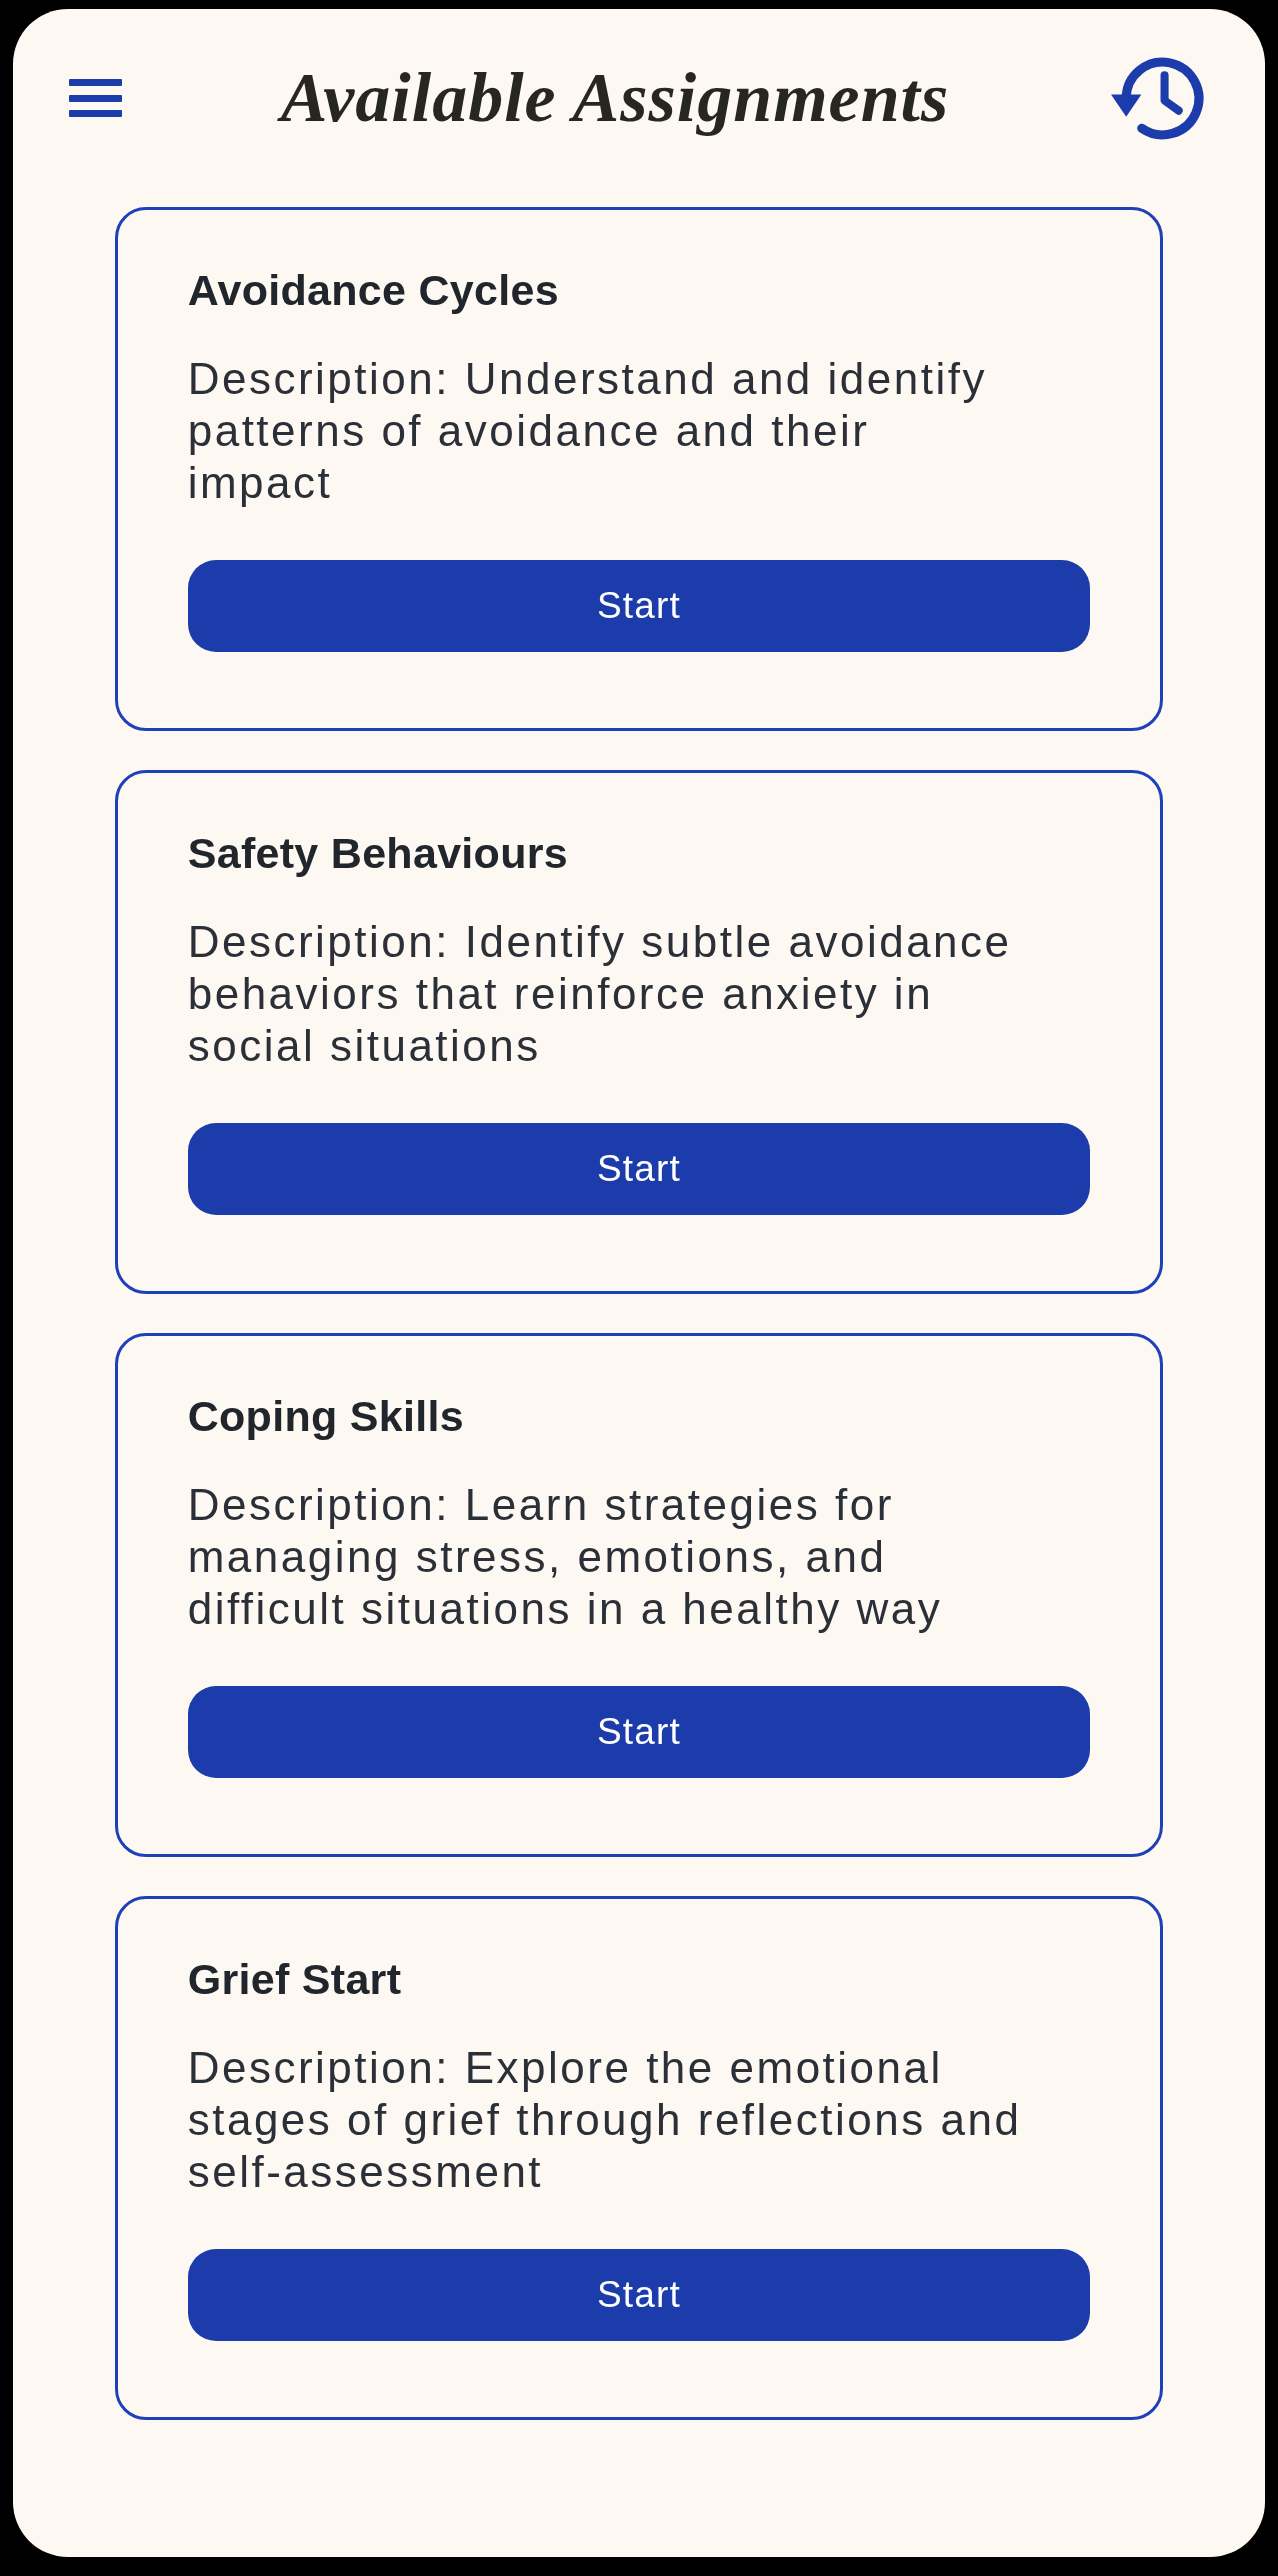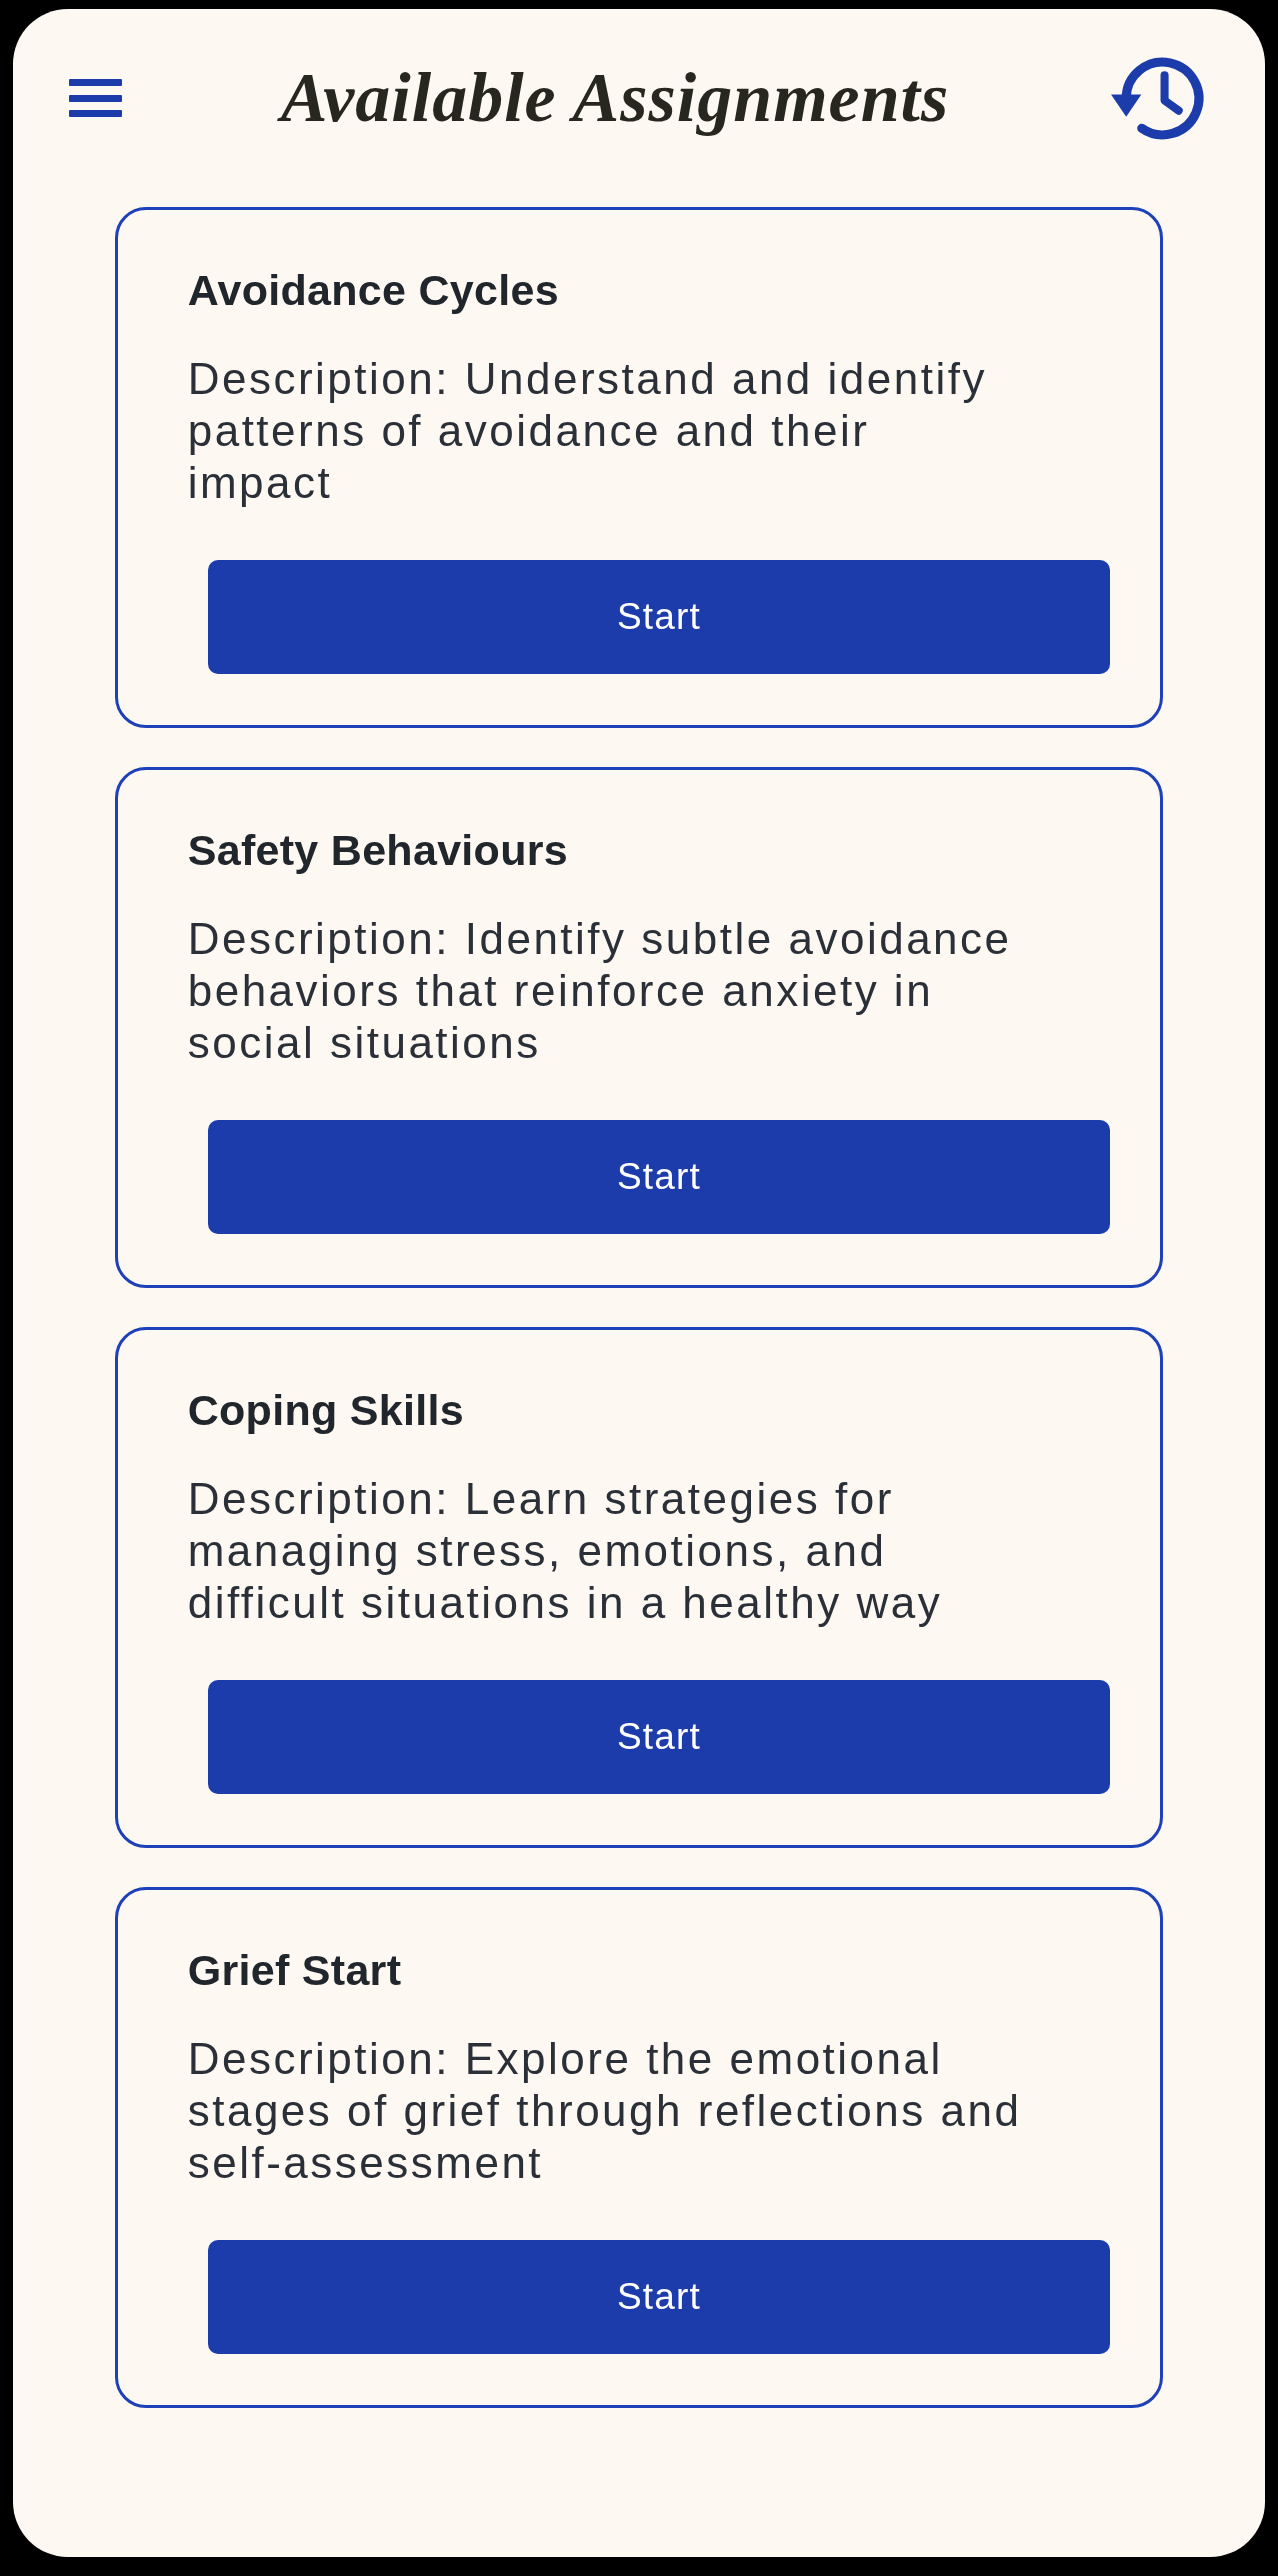--- a/index.html
+++ b/index.html
@@ -53,21 +53,21 @@
   .cards {
     margin-top: 60px;
     padding: 0 102px;
     display: flex;
     flex-direction: column;
     gap: 39px;
   }
   .card {
     border: 3.9px solid var(--card-border, #1E40B8);
     border-radius: 31px;
-    padding: 55px 70px 51px;
+    padding: 55px 70px 76px;
     background: transparent;
   }
   .card-title {
     font-size: 43px;
     font-weight: 600;
     letter-spacing: 0.3px;
     color: var(--card-title, #21252C);
     line-height: 51px;
   }
   .card-desc {
@@ -78,32 +78,31 @@
     font-weight: 400;
     color: var(--desc, #2B3038);
   }
   .card-0 .card-desc { max-width: 837px; }
   .card-1 .card-desc { max-width: 837px; }
   .card-2 .card-desc { max-width: 857px; }
   .card-3 .card-desc { max-width: 847px; }
   .start-btn {
     margin-top: 51px;
     width: 100%;
-    height: 114px;
+    height: 92px;
     border: none;
-    border-radius: 10px;
+    border-radius: 28px;
     background: var(--accent, #1C3CAC);
     color: var(--btn-text, #FFFFFF);
     font-family: "Liberation Sans", sans-serif;
     font-size: 37px;
     font-weight: 500;
     letter-spacing: 1.2px;
     display: flex; align-items: center; justify-content: center;
     cursor: pointer;
-    margin-left: 20px;
   }
 </style>
 </head>
 <body>
 
 <div class="screen">
 
   <div class="header">
     <button class="menu-btn" aria-label="menu">
       <span class="bar"></span>

